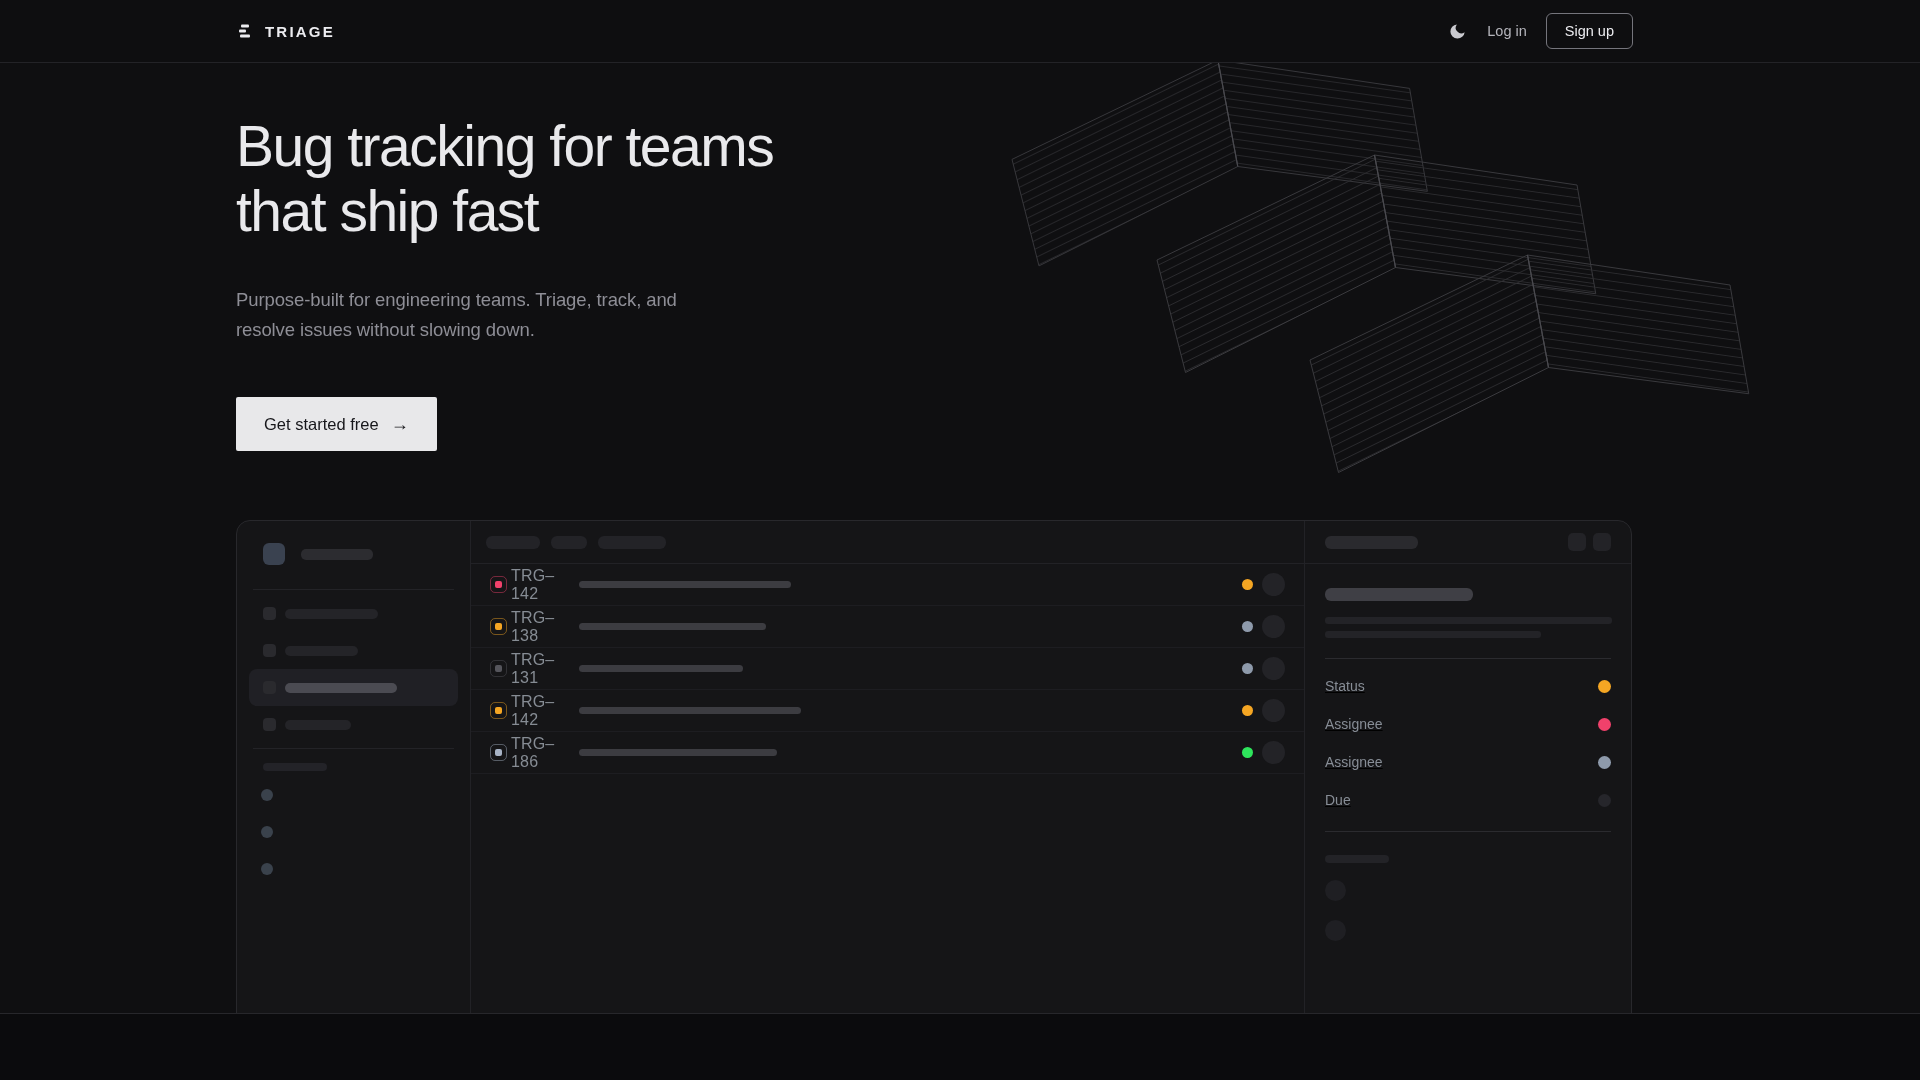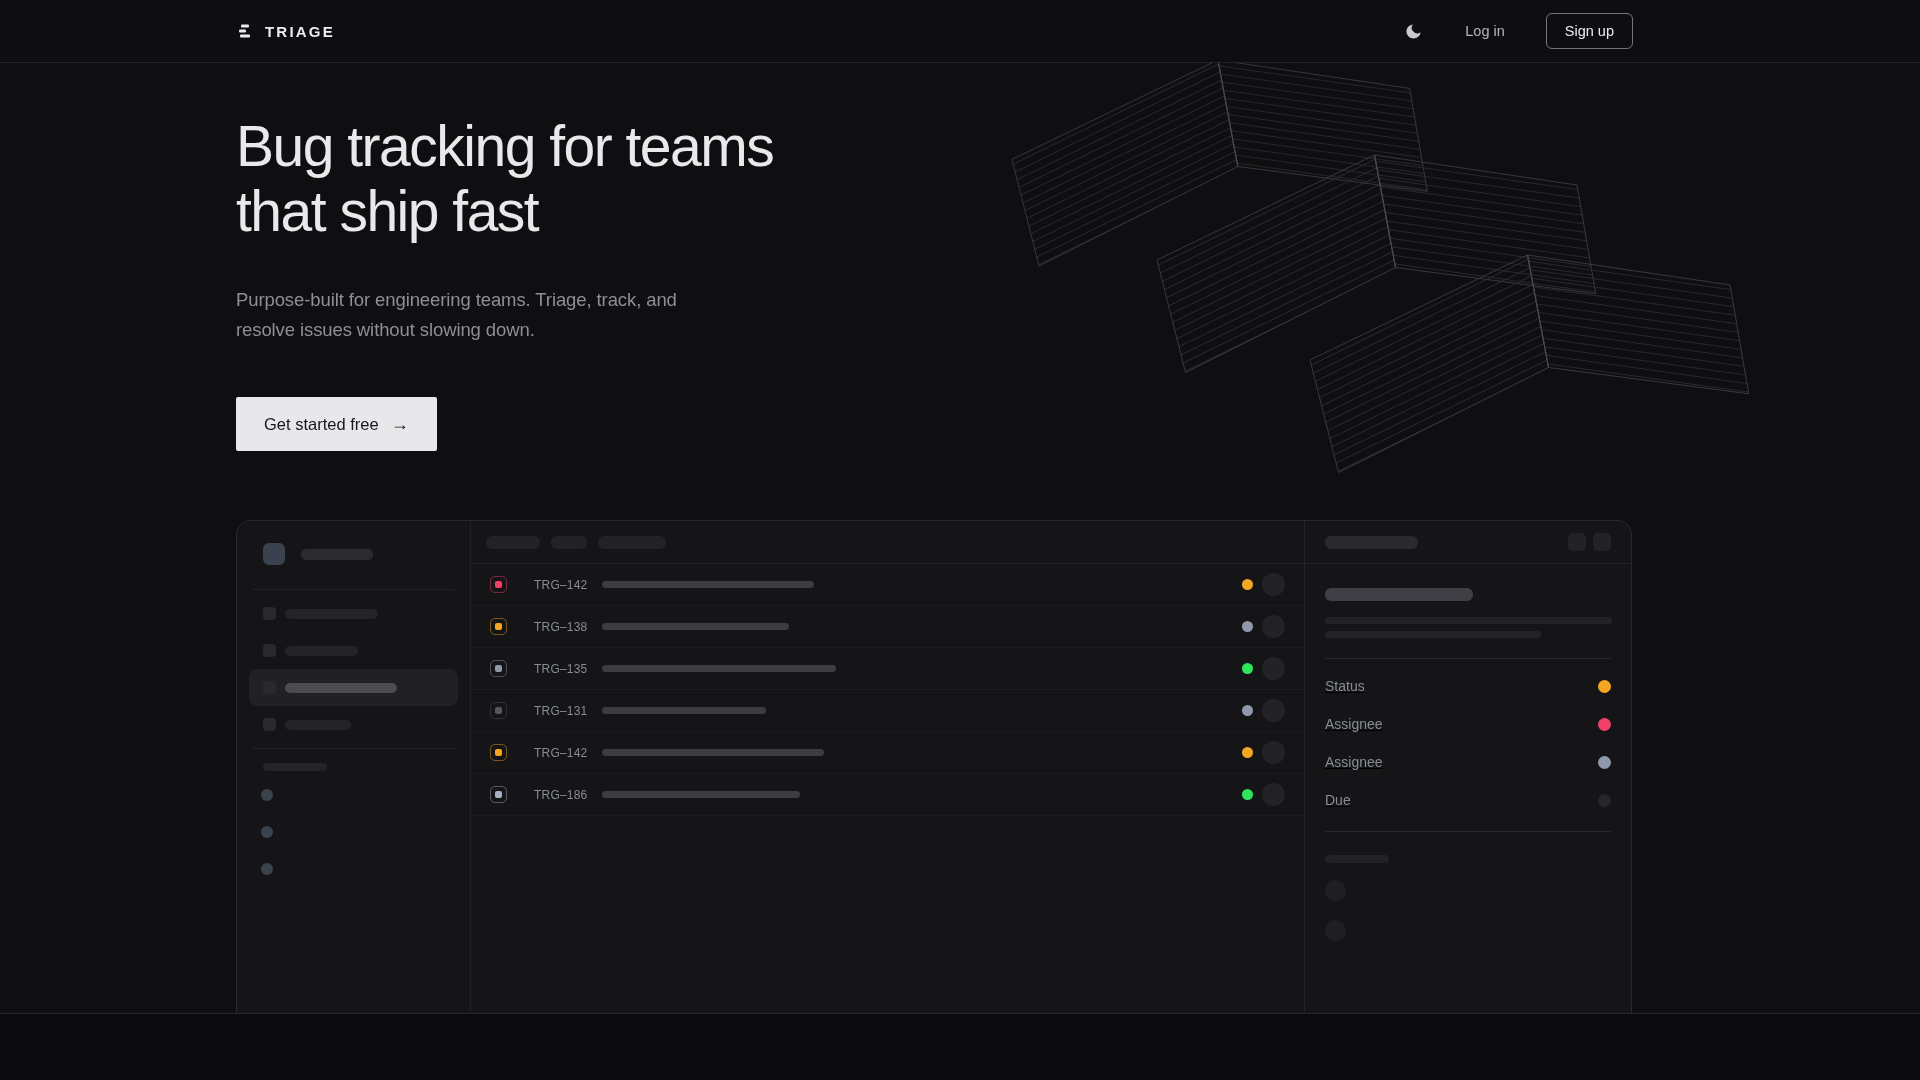--- a/index.html
+++ b/index.html
@@ -10,21 +10,21 @@
   
   .deco { position:absolute; top:0; left:0; z-index:1; }
 
   
   .nav { position:absolute; top:0; left:0; width:1920px; height:63px;
          background:#0e0e10; border-bottom:1px solid #232327;
          display:flex; align-items:center; justify-content:space-between;
          padding:0 287px 0 236px; z-index:6; }
   .brand { display:flex; align-items:center; gap:11px; cursor:pointer; }
   .brand-name { color:#ececf0; font-size:15px; font-weight:bold; letter-spacing:2.2px; }
-  .nav-right { display:flex; align-items:center; gap:41px; }
+  .nav-right { display:flex; align-items:center; gap:19px; }
   .theme-btn { width:22px; height:22px; display:flex; align-items:center; justify-content:center; cursor:pointer; }
   .login { color:#b4b4bb; font-size:14.5px; cursor:pointer; }
   .signup { height:36px; padding:0 18px; display:flex; align-items:center;
             border:1px solid #75757c; border-radius:6px; background:transparent;
             color:#ececf0; font-size:14.5px; cursor:pointer; font-family:inherit; }
 
   
   .hero-title { position:absolute; left:236px; top:114px; z-index:3;
                 color:#e9e9ec; font-size:57px; line-height:65px; font-weight:500;
                 letter-spacing:-1.5px; }
@@ -64,21 +64,21 @@
   .list-head { height:43px; flex:none; border-bottom:1px solid #222226;
                display:flex; align-items:center; gap:11px; padding-left:15px; }
   .issue-row { height:42px; flex:none; border-bottom:1px solid #1d1d21;
                display:flex; align-items:center; padding:0 19px; }
   .issue-row.hl { background:
       repeating-linear-gradient(135deg, rgba(255,255,255,0.055) 0 1.5px, transparent 1.5px 14px),
       rgba(255,255,255,0.025); }
   .iss-icon { width:17px; height:17px; border-radius:5px; border:1.5px solid #45454b;
               display:flex; align-items:center; justify-content:center; flex:none; }
   .iss-icon i { display:block; width:7px; height:7px; border-radius:2px; }
-  .iss-id { margin-left:27px; width:60px; color:#868c94; font-size:12px; letter-spacing:0.2px; }
+  .iss-id { margin-left:4px; width:60px; color:#868c94; font-size:16px; letter-spacing:0.2px; }
   .iss-bar { height:7px; border-radius:4px; background:#3c3c41; margin-left:8px; }
   .issue-row.hl .iss-bar { background:#57575d; }
   .iss-space { flex:1; }
   .iss-dot { width:11px; height:11px; border-radius:50%; margin-right:9px; flex:none; }
   .iss-av { width:23px; height:23px; border-radius:50%; background:#232327; flex:none; }
   .issue-row.hl .iss-av { background:#2e2e33; }
 
   
   .mk-panel { width:327px; flex:none; border-left:1px solid #222226; display:flex; flex-direction:column; }
   .panel-head { height:43px; flex:none; border-bottom:1px solid #222226;
@@ -214,30 +214,20 @@
             <div class="iss-icon" style="border-color: rgba(245, 166, 35, 0.45);">
               <i style="background: rgb(245, 166, 35);"></i>
             </div>
             <div class="iss-id">TRG–138</div>
             <div class="iss-bar" style="width: 187px;"></div>
             <div class="iss-space"></div>
             <div class="iss-dot" style="background: rgb(142, 154, 171);"></div>
             <div class="iss-av"></div>
           </div>
           <div class="issue-row">
-            <div class="iss-icon" style="border-color: rgba(142, 154, 171, 0.45);">
-              <i style="background: rgb(142, 154, 171);"></i>
-            </div>
-            <div class="iss-id">TRG–135</div>
-            <div class="iss-bar" style="width: 234px;"></div>
-            <div class="iss-space"></div>
-            <div class="iss-dot" style="background: rgb(46, 229, 92);"></div>
-            <div class="iss-av"></div>
-          </div>
-          <div class="issue-row">
             <div class="iss-icon" style="border-color: rgba(85, 85, 92, 0.45);">
               <i style="background: rgb(85, 85, 92);"></i>
             </div>
             <div class="iss-id">TRG–131</div>
             <div class="iss-bar" style="width: 164px;"></div>
             <div class="iss-space"></div>
             <div class="iss-dot" style="background: rgb(142, 154, 171);"></div>
             <div class="iss-av"></div>
           </div>
           <div class="issue-row">

